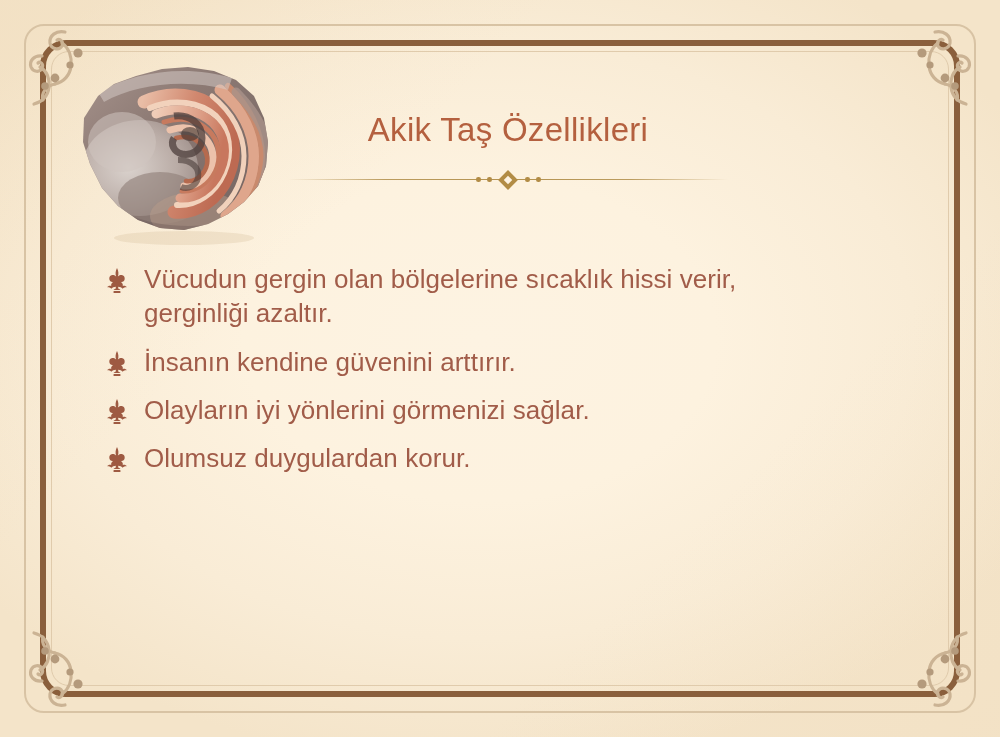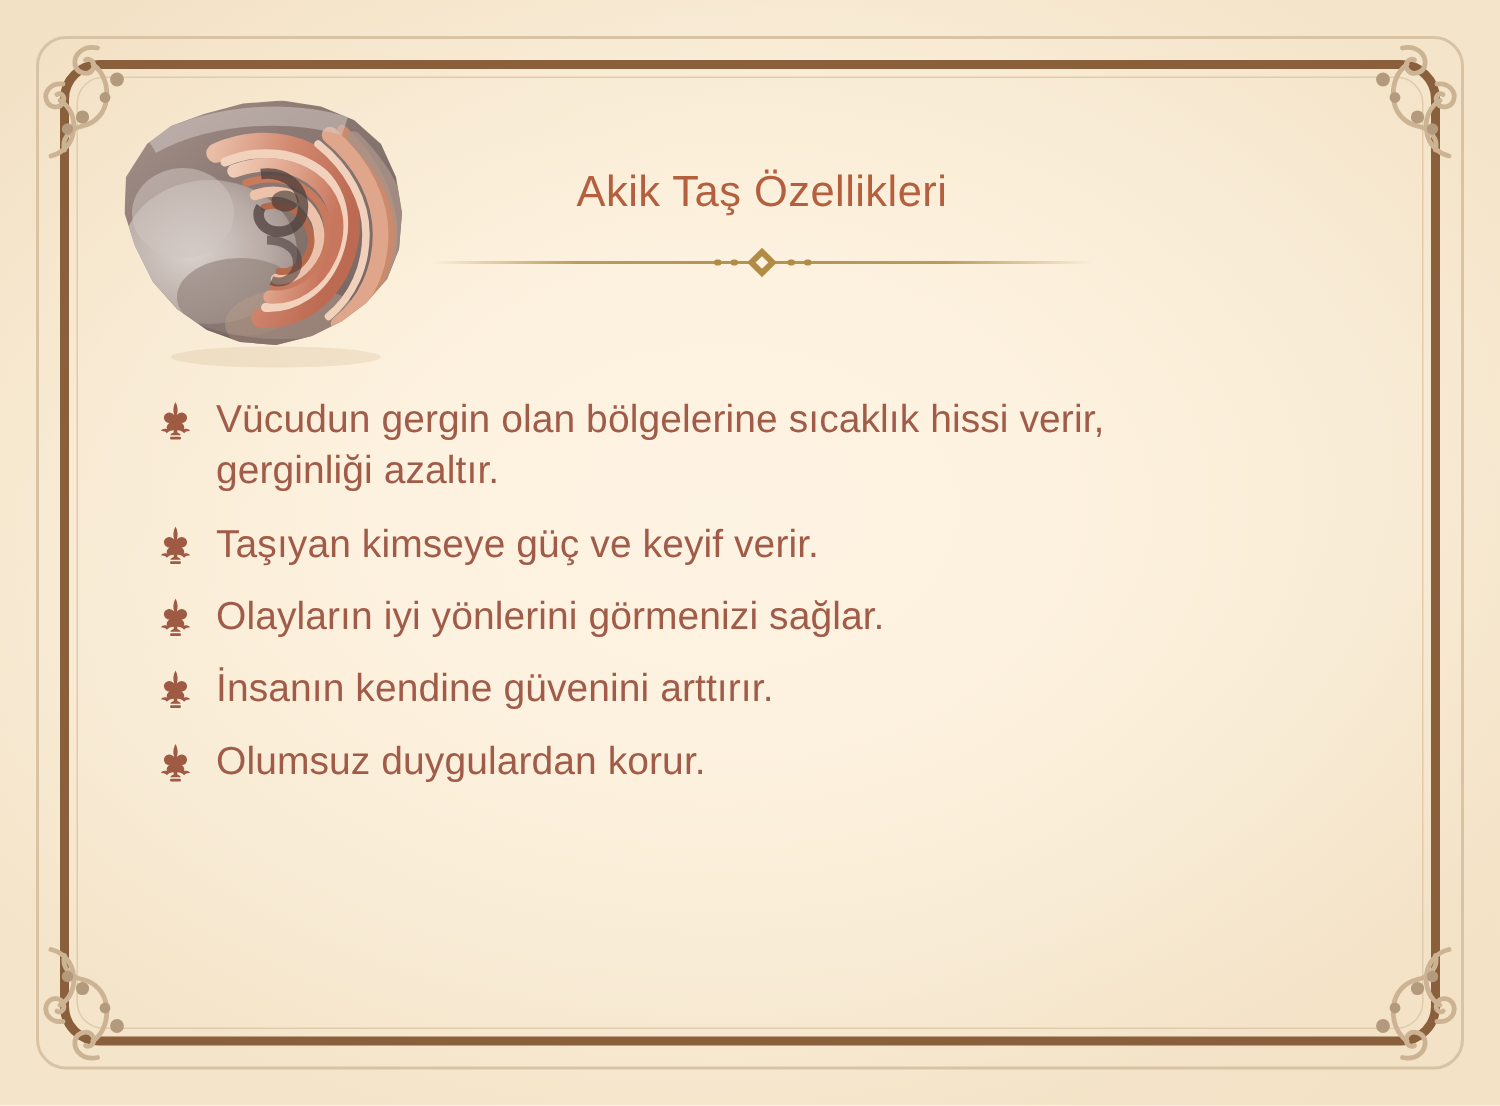--- a/index.html
+++ b/index.html
@@ -86,21 +86,21 @@
   
   #title-block {
     position: absolute;
     left: 288px;
     top: 112px;
     width: 440px;
     text-align: center;
   }
   #title {
     margin: 0;
-    font-size: 29px;
+    font-size: 33px;
     font-weight: 400;
     letter-spacing: .3px;
     color: #b4603f;
     line-height: 1.12;
     white-space: nowrap;
   }
   #divider {
     position: relative;
     margin-top: 22px;
     height: 18px;
@@ -349,38 +349,39 @@
                      L14.2 20.8 C16 20.8 17.7 21.5 18.8 22.8 C19.6 21.6 20.9 21.1 22.7 21.3
                      C22 20 20.4 19.5 18.7 20.1 C19.2 18.7 18.6 17 17 15.9 C18.8 16.2 20.5 14.9 20.7 12.9
                      C20.9 11 19.7 9.4 17.8 9.1 C16.6 8.9 15.4 9.3 13.9 10.6 C14.8 8 14.6 5 13 2 Z"></path>
             <rect x="9.4" y="25.1" width="7.2" height="1.9" rx=".8"></rect>
           </g>
         </svg>
       </span>
       <span class="item-text">Vücudun gergin olan bölgelerine sıcaklık hissi verir, gerginliği azaltır.</span>
     </div>
 
+
+
     <div class="item">
       <span class="bullet">
         <svg viewBox="0 0 26 28">
           <g fill="#9e5a42">
             <path d="M13 2 C11.4 5 11.2 8 12.1 10.6 C10.6 9.3 9.4 8.9 8.2 9.1 C6.3 9.4 5.1 11 5.3 12.9
                      C5.5 14.9 7.2 16.2 9 15.9 C7.4 17 6.8 18.7 7.3 20.1 C5.6 19.5 4 20 3.3 21.3
                      C5.1 21.1 6.4 21.6 7.2 22.8 C8.3 21.5 10 20.8 11.8 20.8 L11.8 22.4
                      C10.7 22.7 9.9 23.3 9.5 24.1 L16.5 24.1 C16.1 23.3 15.3 22.7 14.2 22.4
                      L14.2 20.8 C16 20.8 17.7 21.5 18.8 22.8 C19.6 21.6 20.9 21.1 22.7 21.3
                      C22 20 20.4 19.5 18.7 20.1 C19.2 18.7 18.6 17 17 15.9 C18.8 16.2 20.5 14.9 20.7 12.9
                      C20.9 11 19.7 9.4 17.8 9.1 C16.6 8.9 15.4 9.3 13.9 10.6 C14.8 8 14.6 5 13 2 Z"></path>
             <rect x="9.4" y="25.1" width="7.2" height="1.9" rx=".8"></rect>
           </g>
         </svg>
       </span>
-      <span class="item-text">Taşıyan kimseye güç ve keyif verir.</span>
+      <span class="item-text">İnsanın kendine güvenini arttırır.</span>
     </div>
-
 
     <div class="item">
       <span class="bullet">
         <svg viewBox="0 0 26 28">
           <g fill="#9e5a42">
             <path d="M13 2 C11.4 5 11.2 8 12.1 10.6 C10.6 9.3 9.4 8.9 8.2 9.1 C6.3 9.4 5.1 11 5.3 12.9
                      C5.5 14.9 7.2 16.2 9 15.9 C7.4 17 6.8 18.7 7.3 20.1 C5.6 19.5 4 20 3.3 21.3
                      C5.1 21.1 6.4 21.6 7.2 22.8 C8.3 21.5 10 20.8 11.8 20.8 L11.8 22.4
                      C10.7 22.7 9.9 23.3 9.5 24.1 L16.5 24.1 C16.1 23.3 15.3 22.7 14.2 22.4
                      L14.2 20.8 C16 20.8 17.7 21.5 18.8 22.8 C19.6 21.6 20.9 21.1 22.7 21.3
@@ -401,36 +402,18 @@
                      C5.5 14.9 7.2 16.2 9 15.9 C7.4 17 6.8 18.7 7.3 20.1 C5.6 19.5 4 20 3.3 21.3
                      C5.1 21.1 6.4 21.6 7.2 22.8 C8.3 21.5 10 20.8 11.8 20.8 L11.8 22.4
                      C10.7 22.7 9.9 23.3 9.5 24.1 L16.5 24.1 C16.1 23.3 15.3 22.7 14.2 22.4
                      L14.2 20.8 C16 20.8 17.7 21.5 18.8 22.8 C19.6 21.6 20.9 21.1 22.7 21.3
                      C22 20 20.4 19.5 18.7 20.1 C19.2 18.7 18.6 17 17 15.9 C18.8 16.2 20.5 14.9 20.7 12.9
                      C20.9 11 19.7 9.4 17.8 9.1 C16.6 8.9 15.4 9.3 13.9 10.6 C14.8 8 14.6 5 13 2 Z"></path>
             <rect x="9.4" y="25.1" width="7.2" height="1.9" rx=".8"></rect>
           </g>
         </svg>
       </span>
-      <span class="item-text">İnsanın kendine güvenini arttırır.</span>
-    </div>
-
-    <div class="item">
-      <span class="bullet">
-        <svg viewBox="0 0 26 28">
-          <g fill="#9e5a42">
-            <path d="M13 2 C11.4 5 11.2 8 12.1 10.6 C10.6 9.3 9.4 8.9 8.2 9.1 C6.3 9.4 5.1 11 5.3 12.9
-                     C5.5 14.9 7.2 16.2 9 15.9 C7.4 17 6.8 18.7 7.3 20.1 C5.6 19.5 4 20 3.3 21.3
-                     C5.1 21.1 6.4 21.6 7.2 22.8 C8.3 21.5 10 20.8 11.8 20.8 L11.8 22.4
-                     C10.7 22.7 9.9 23.3 9.5 24.1 L16.5 24.1 C16.1 23.3 15.3 22.7 14.2 22.4
-                     L14.2 20.8 C16 20.8 17.7 21.5 18.8 22.8 C19.6 21.6 20.9 21.1 22.7 21.3
-                     C22 20 20.4 19.5 18.7 20.1 C19.2 18.7 18.6 17 17 15.9 C18.8 16.2 20.5 14.9 20.7 12.9
-                     C20.9 11 19.7 9.4 17.8 9.1 C16.6 8.9 15.4 9.3 13.9 10.6 C14.8 8 14.6 5 13 2 Z"></path>
-            <rect x="9.4" y="25.1" width="7.2" height="1.9" rx=".8"></rect>
-          </g>
-        </svg>
-      </span>
       <span class="item-text">Olumsuz duygulardan korur.</span>
     </div>
 
   </div>
 
 </div>
 
 </body></html>

